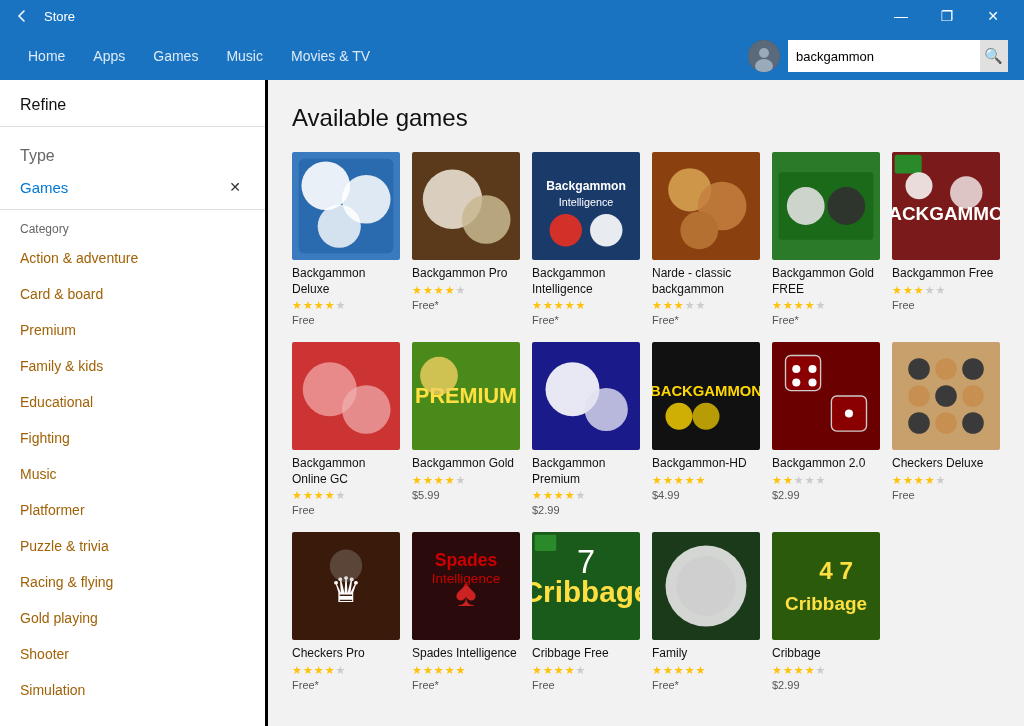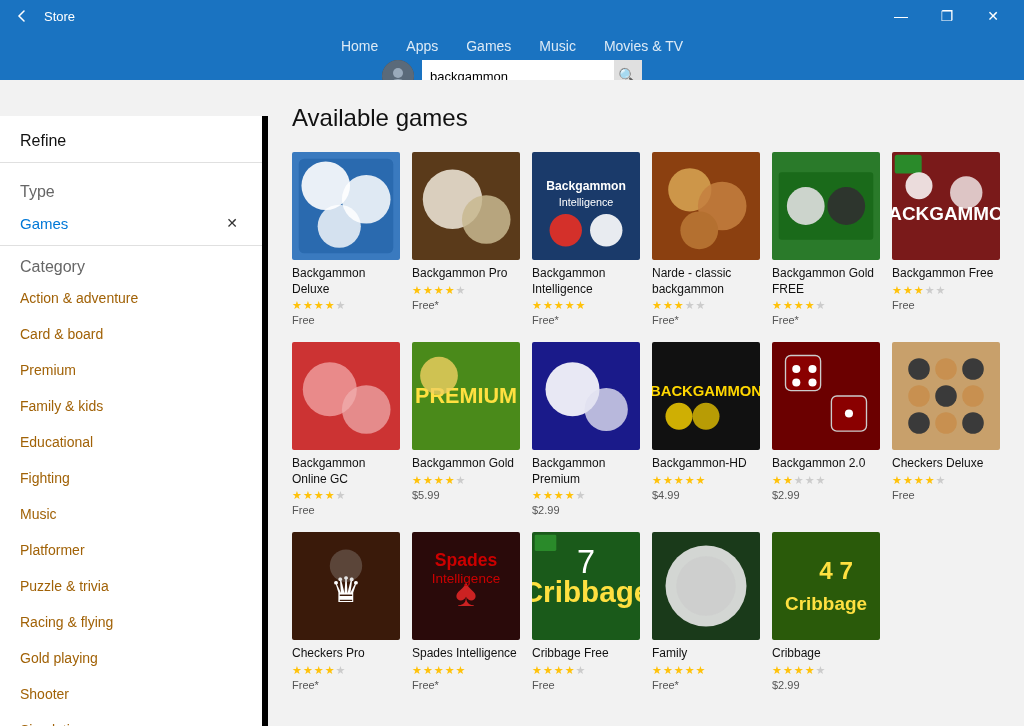--- a/index.html
+++ b/index.html
@@ -31,21 +31,20 @@
       cursor: pointer; color: white; font-size: 14px;
     }
 
     
     .nav-bar {
       display: flex;
       align-items: center;
       background: #1a73c1;
       height: 48px;
       padding: 0 16px;
-      flex-direction: column;
     }
     .nav-links {
       display: flex; gap: 4px; flex: 1;
     }
     .nav-link {
       color: rgba(255,255,255,0.85);
       padding: 6px 12px;
       cursor: pointer;
       font-size: 14px;
       border-radius: 2px;
@@ -87,24 +86,23 @@
       display: flex;
       height: calc(726px - 32px - 48px);
       overflow: hidden;
     }
 
     
     .sidebar {
       width: 268px;
       min-width: 268px;
       background: white;
-      border-right: 6px solid #000000;
+      border-right: 3px solid #000000;
       overflow-y: auto;
       padding-bottom: 16px;
-      margin-top: 36px;
     }
     .sidebar-section-label {
       font-size: 16px;
       color: #666;
       padding: 16px 20px 4px 20px;
       font-weight: 400;
     }
     .sidebar-type-item {
       display: flex;
       align-items: center;
@@ -120,21 +118,21 @@
       cursor: pointer;
       width: 20px; height: 20px;
       display: flex; align-items: center; justify-content: center;
     }
     .sidebar-divider {
       height: 1px;
       background: #e0e0e0;
       margin: 4px 0;
     }
     .sidebar-cat-label {
-      font-size: 16px;
+      font-size: 12px;
       color: #666;
       padding: 8px 20px 4px 20px;
     }
     .sidebar-cat-item {
       padding: 10px 20px;
       font-size: 14px;
       color: #a16207;
       cursor: pointer;
     }
 

